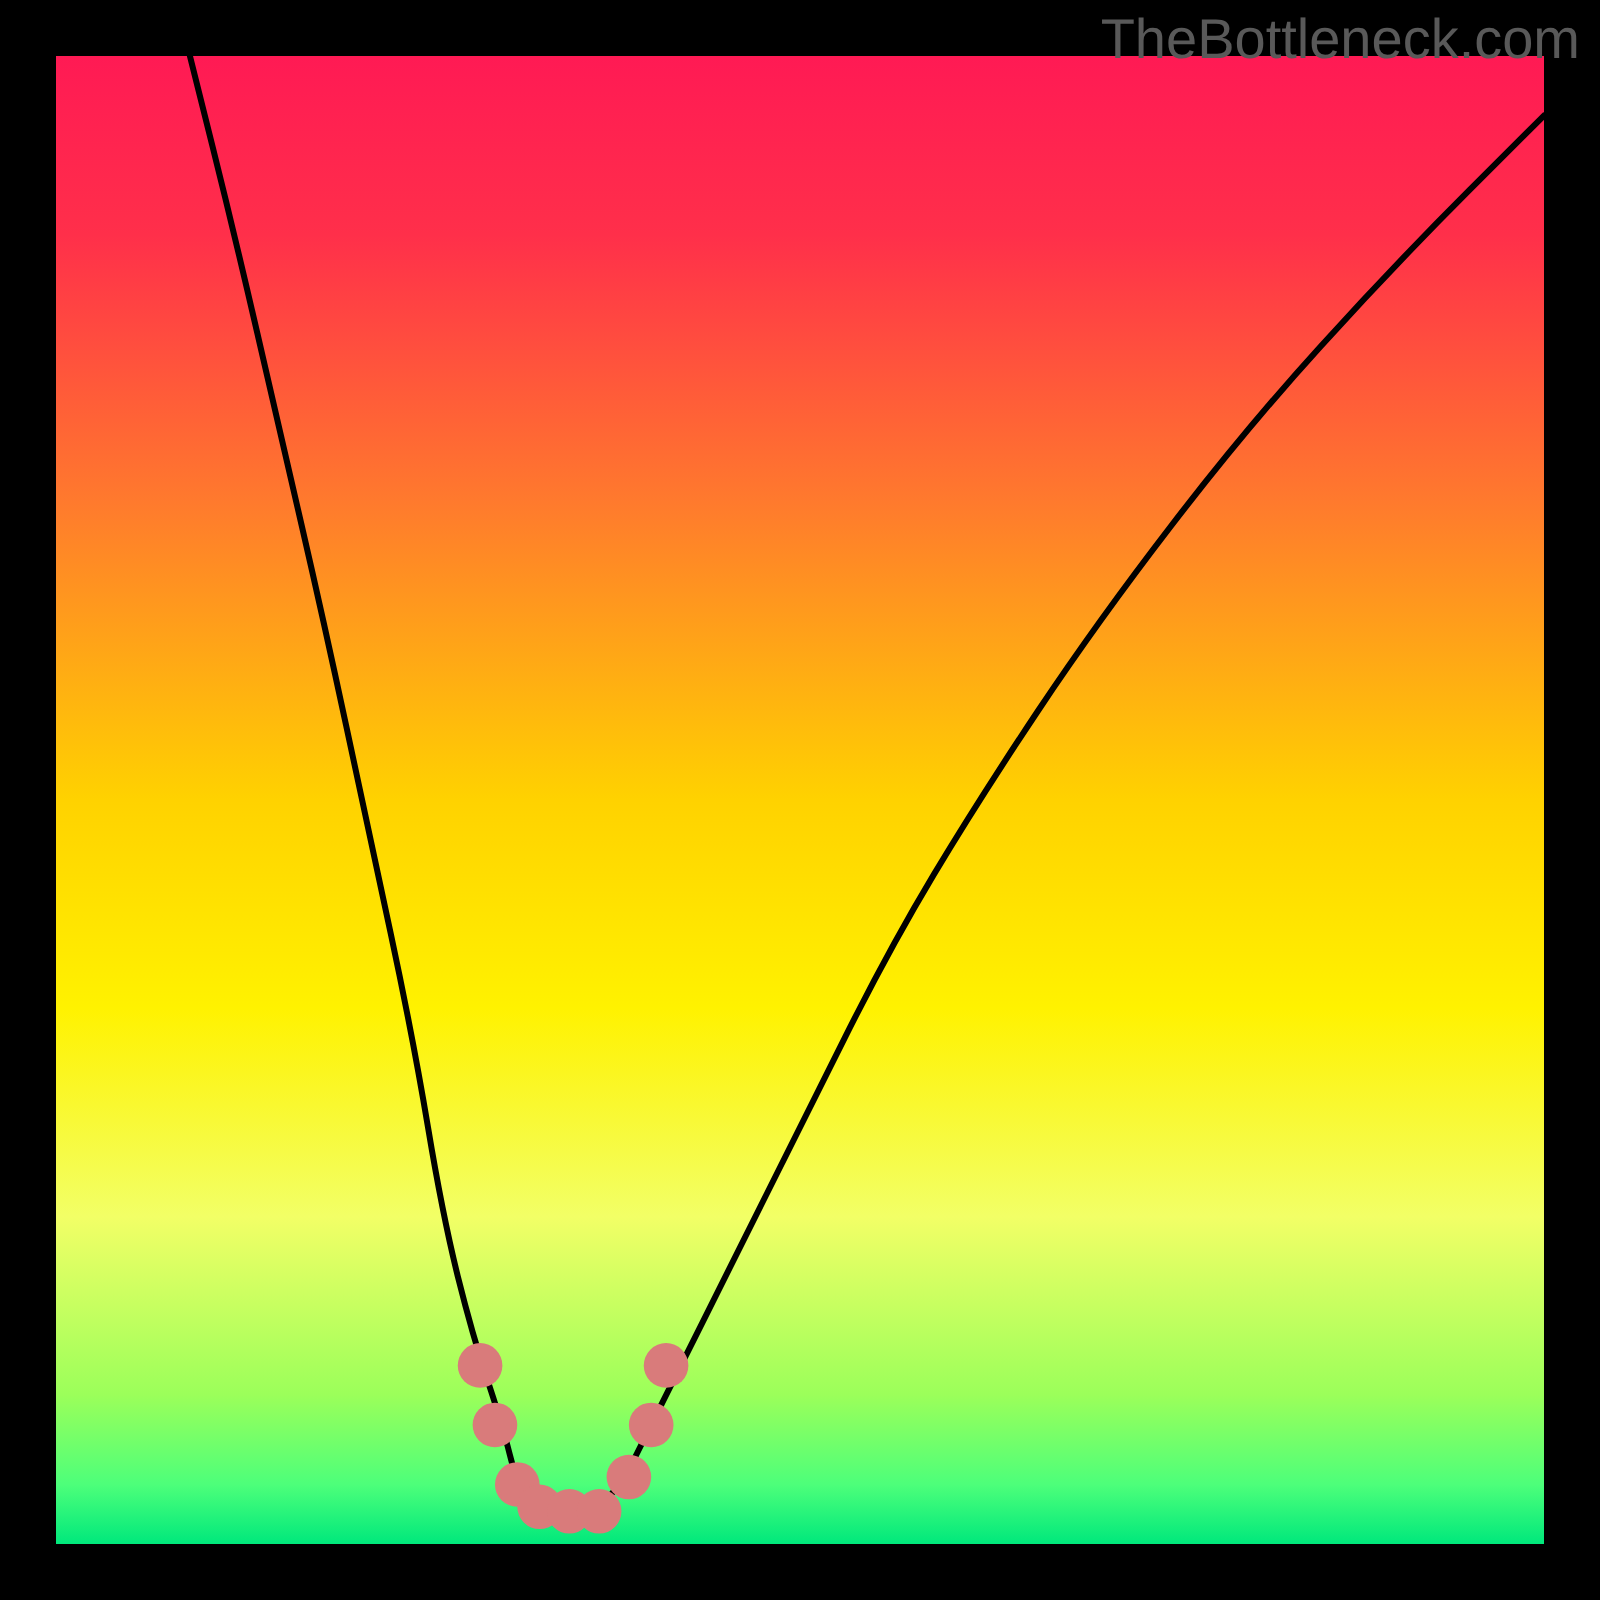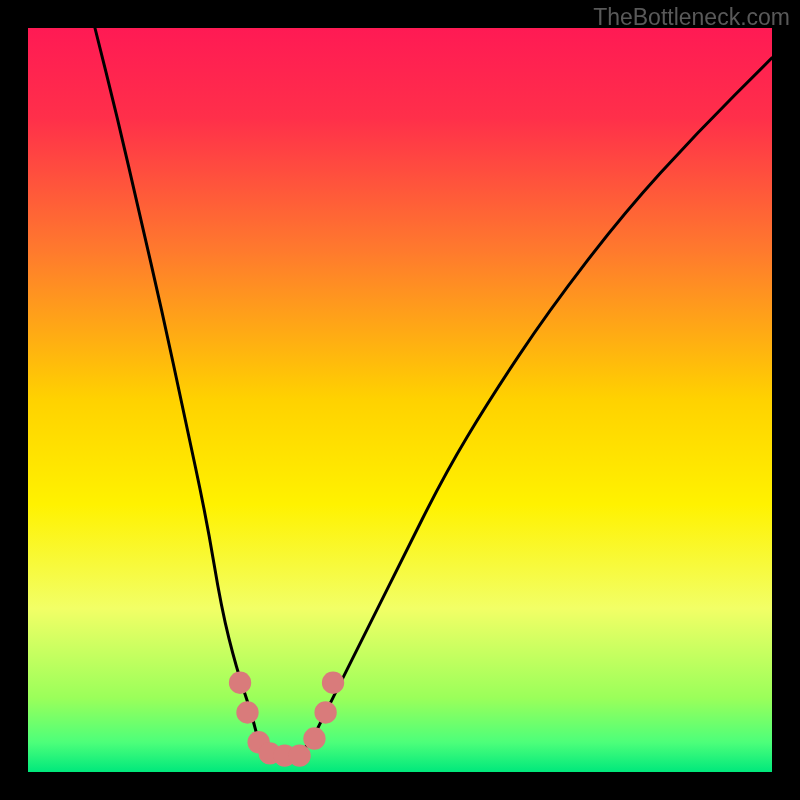--- a/index.html
+++ b/index.html
@@ -17,21 +17,21 @@
     left: 0;
     width: 800px;
     height: 800px;
     background: #000;
   }
   .watermark {
     position: absolute;
     top: 4px;
     right: 10px;
     color: #595959;
-    font-size: 23px;
+    font-size: 28px;
     font-weight: 400;
     letter-spacing: 0px;
     z-index: 50;
   }
   svg { display: block; }
 </style>
 </head>
 <body>
 
 <div class="frame">

